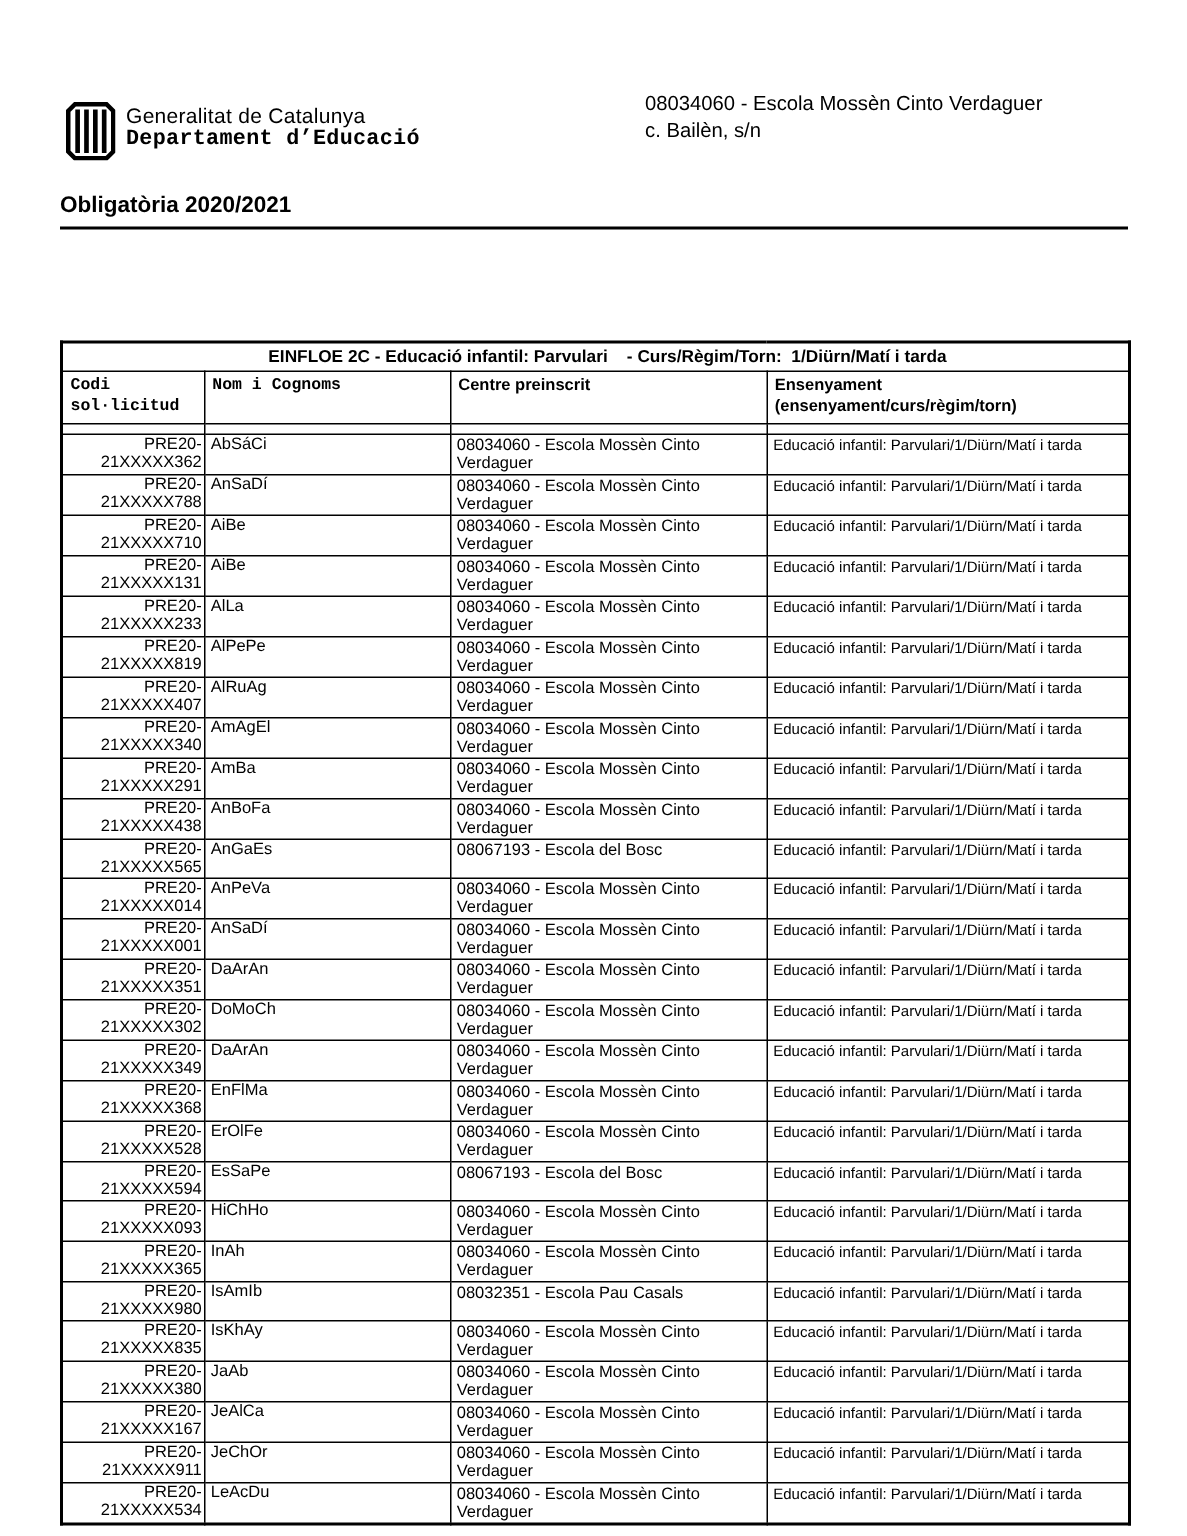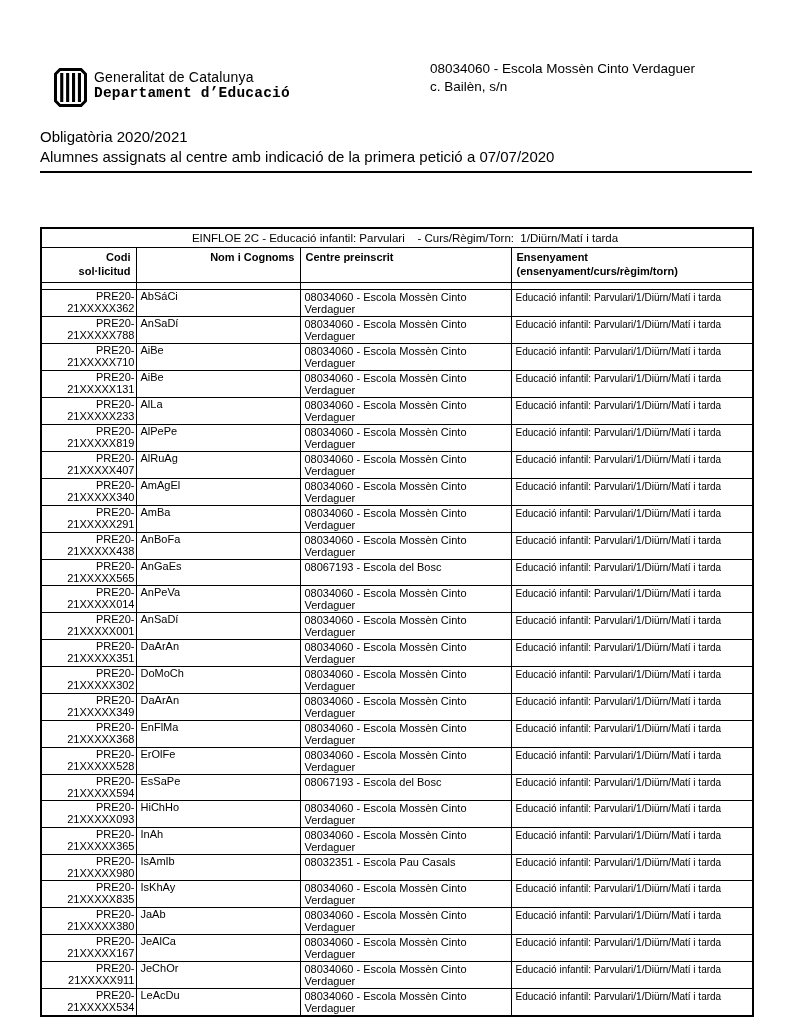--- a/index.html
+++ b/index.html
@@ -1,40 +1,40 @@
 <!DOCTYPE html>
 <html><head>
 <meta charset="utf-8">
 <style>
   html,body{margin:0;padding:0;}
   body{
     width:791px;height:1024px;background:#ffffff;color:#000;
     font-family:"Liberation Sans", sans-serif;position:relative;overflow:hidden;
   }
   
-  .brand{position:absolute;left:54px;top:66px;display:flex;align-items:flex-start;}
+  .brand{position:absolute;left:44px;top:66px;display:flex;align-items:flex-start;}
   .brand svg{display:block;margin-top:2px;}
   .brand-text{margin-left:7px;line-height:16px;padding-top:3px;}
   .org{font-size:14px;letter-spacing:.2px;}
   .dept{font-size:14.5px;font-weight:bold;letter-spacing:.2px;font-family:Liberation Mono, monospace;}
   
   .school-info{position:absolute;left:430px;top:60px;font-size:13.5px;line-height:17.5px;}
   
   .titles{position:absolute;left:40px;top:127px;width:712px;border-bottom:2px solid #000;padding-bottom:4px;}
-  .title-line{font-weight:normal;font-size:15px;line-height:20px;}
+  .title-line{font-weight:bold;font-size:15px;line-height:20px;}
   
   .table-wrap{position:absolute;left:40px;top:227px;width:712px;}
   table{border-collapse:collapse;table-layout:fixed;width:712px;border:2px solid #000;}
   th,td{border:1px solid #000;vertical-align:top;padding:1px 4px;overflow:hidden;}
   th.group{
-    font-size:11.5px;font-weight:normal;text-align:center;white-space:pre-wrap;
+    font-size:11.5px;font-weight:bold;text-align:center;white-space:pre-wrap;
     padding:3px 2px 3px 18px;
   }
   th.colh{font-size:11px;font-weight:bold;line-height:14px;padding:2px 5px;height:30px;}
-  th.h-codi,th.h-nom{text-align:right;}
+  th.h-codi,th.h-nom{text-align:left;font-family:Liberation Mono, monospace;}
   th.h-centre,th.h-ense{text-align:left;}
   tr.gap td{height:6px;padding:0;}
   td{font-size:11px;line-height:11.5px;}
   .body-row td{height:22px;padding-top:1px;padding-bottom:1px;}
   td.c-codi{text-align:right;padding-left:1px;padding-right:1px;}
   td.c-centre{line-height:12px;}
   td.c-ense{font-size:10px;white-space:nowrap;line-height:11px;padding-top:2px;}
 </style>
 </head>
 <body>
@@ -55,21 +55,20 @@
     </div>
   </div>
 
   <div class="school-info">
     <div>08034060 - Escola Mossèn Cinto Verdaguer</div>
     <div>c. Bailèn, s/n</div>
   </div>
 
   <div class="titles">
     <div class="title-line">Obligatòria 2020/2021</div>
-    <div class="title-line">Alumnes assignats al centre amb indicació de la primera petició a 07/07/2020</div>
   </div>
 
   <div class="table-wrap">
     <table>
       <colgroup>
         <col style="width:95px">
           <col style="width:164px">
           <col style="width:211px">
           <col style="width:242px">
       </colgroup>

